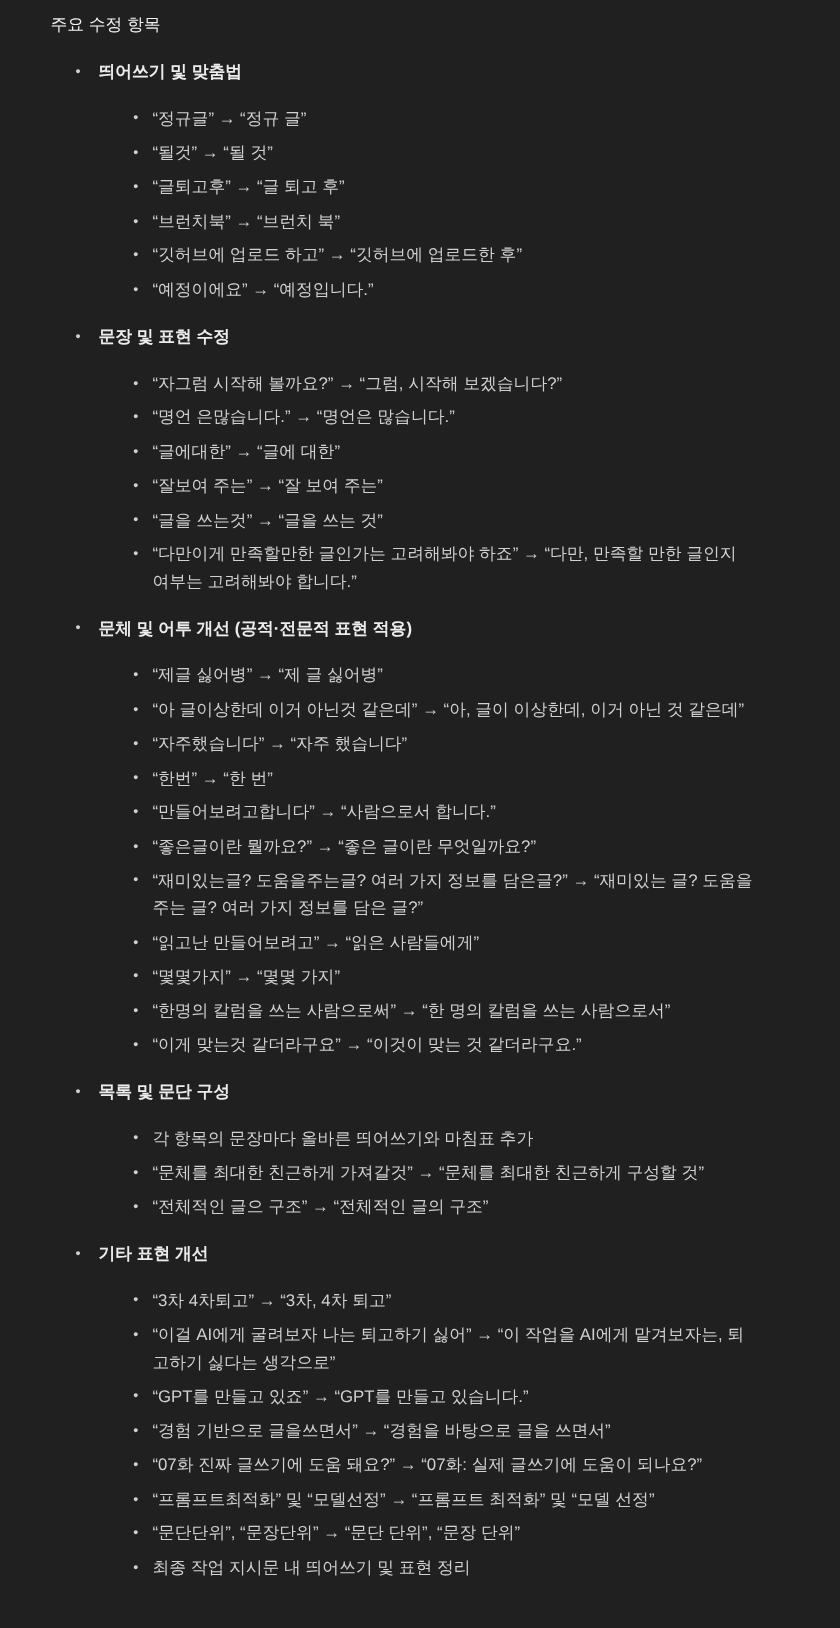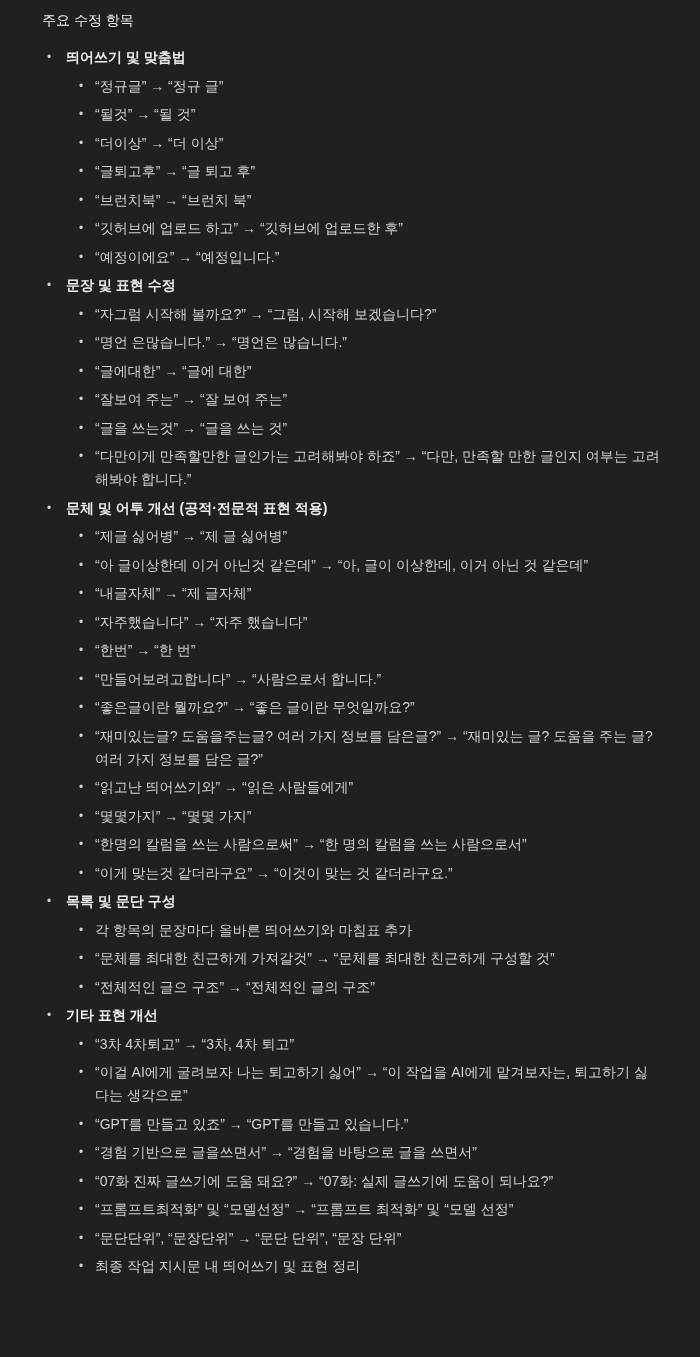--- a/index.html
+++ b/index.html
@@ -20,21 +20,21 @@
   .doc{
     padding:8px 40px 16px 42px;
   }
   .title{
     margin:0 0 14px 0;
     font-size:14px;
     line-height:24px;
     font-weight:400;
     color:var(--title);
   }
-  ul{list-style:none;margin:0;padding:0;}
+  ul{list-style:none;margin:16px;padding:0;}
   .l1 > li.sec{margin:0;}
   .sec-heading{
     display:block;
     position:relative;
     padding-left:24px;
     font-size:14px;
     line-height:23px;
     font-weight:700;
     color:var(--heading);
     margin-bottom:5.5px;
@@ -72,21 +72,20 @@
 <body>
 
 <div class="doc">
   <h3 class="title">주요 수정 항목</h3>
   <ul class="l1" id="sections-root">
       <li class="sec">
         <span class="sec-heading">띄어쓰기 및 맞춤법</span>
         <ul class="l2">
           <li>“정규글” → “정규 글”</li>
           <li>“될것” → “될 것”</li>
-          <li>“더이상” → “더 이상”</li>
           <li>“글퇴고후” → “글 퇴고 후”</li>
           <li>“브런치북” → “브런치 북”</li>
           <li>“깃허브에 업로드 하고” → “깃허브에 업로드한 후”</li>
           <li>“예정이에요” → “예정입니다.”</li>
         </ul>
       </li>
       <li class="sec">
         <span class="sec-heading">문장 및 표현 수정</span>
         <ul class="l2">
           <li>“자그럼 시작해 볼까요?” → “그럼, 시작해 보겠습니다?”</li>
@@ -95,27 +94,26 @@
           <li>“잘보여 주는” → “잘 보여 주는”</li>
           <li>“글을 쓰는것” → “글을 쓰는 것”</li>
           <li>“다만이게 만족할만한 글인가는 고려해봐야 하죠” → “다만, 만족할 만한 글인지 여부는 고려해봐야 합니다.”</li>
         </ul>
       </li>
       <li class="sec">
         <span class="sec-heading">문체 및 어투 개선 (공적·전문적 표현 적용)</span>
         <ul class="l2">
           <li>“제글 싫어병” → “제 글 싫어병”</li>
           <li>“아 글이상한데 이거 아닌것 같은데” → “아, 글이 이상한데, 이거 아닌 것 같은데”</li>
-          <li>“내글자체” → “제 글자체”</li>
           <li>“자주했습니다” → “자주 했습니다”</li>
           <li>“한번” → “한 번”</li>
           <li>“만들어보려고합니다” → “사람으로서 합니다.”</li>
           <li>“좋은글이란 뭘까요?” → “좋은 글이란 무엇일까요?”</li>
           <li>“재미있는글? 도움을주는글? 여러 가지 정보를 담은글?” → “재미있는 글? 도움을 주는 글? 여러 가지 정보를 담은 글?”</li>
-          <li>“읽고난 띄어쓰기와” → “읽은 사람들에게”</li>
+          <li>“읽고난 만들어보려고” → “읽은 사람들에게”</li>
           <li>“몇몇가지” → “몇몇 가지”</li>
           <li>“한명의 칼럼을 쓰는 사람으로써” → “한 명의 칼럼을 쓰는 사람으로서”</li>
           <li>“이게 맞는것 같더라구요” → “이것이 맞는 것 같더라구요.”</li>
         </ul>
       </li>
       <li class="sec">
         <span class="sec-heading">목록 및 문단 구성</span>
         <ul class="l2">
           <li>각 항목의 문장마다 올바른 띄어쓰기와 마침표 추가</li>
           <li>“문체를 최대한 친근하게 가져갈것” → “문체를 최대한 친근하게 구성할 것”</li>

